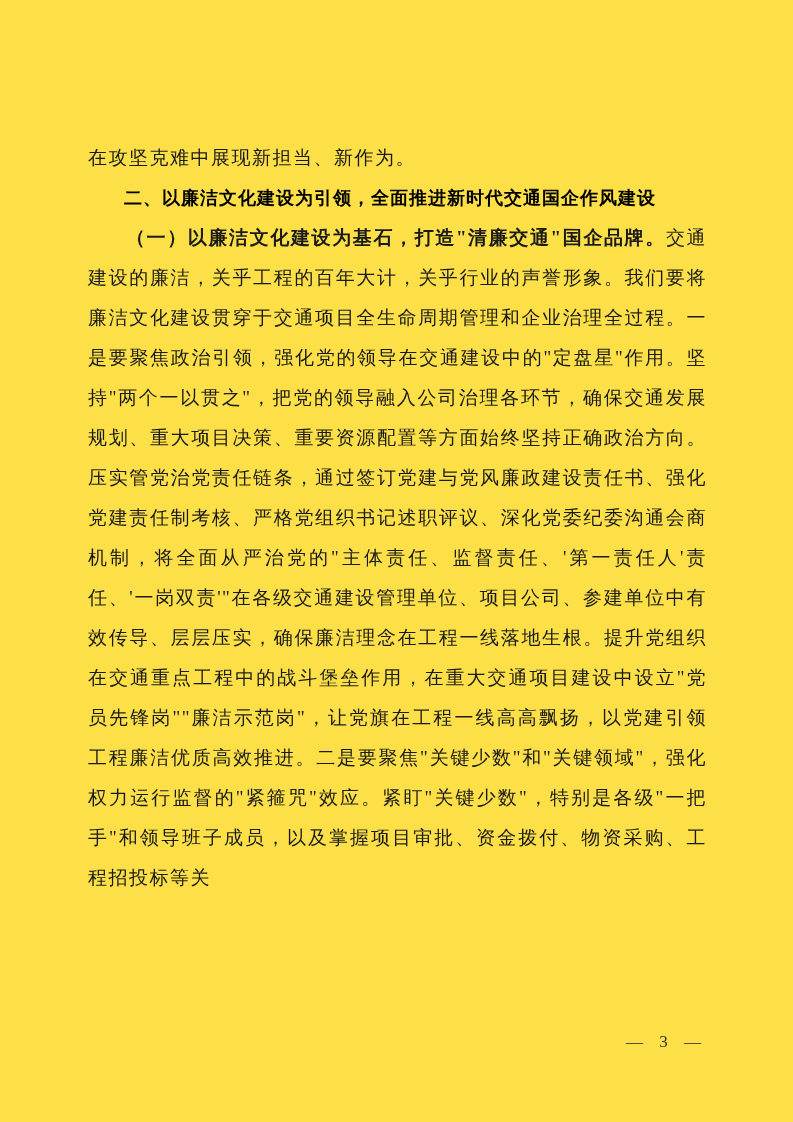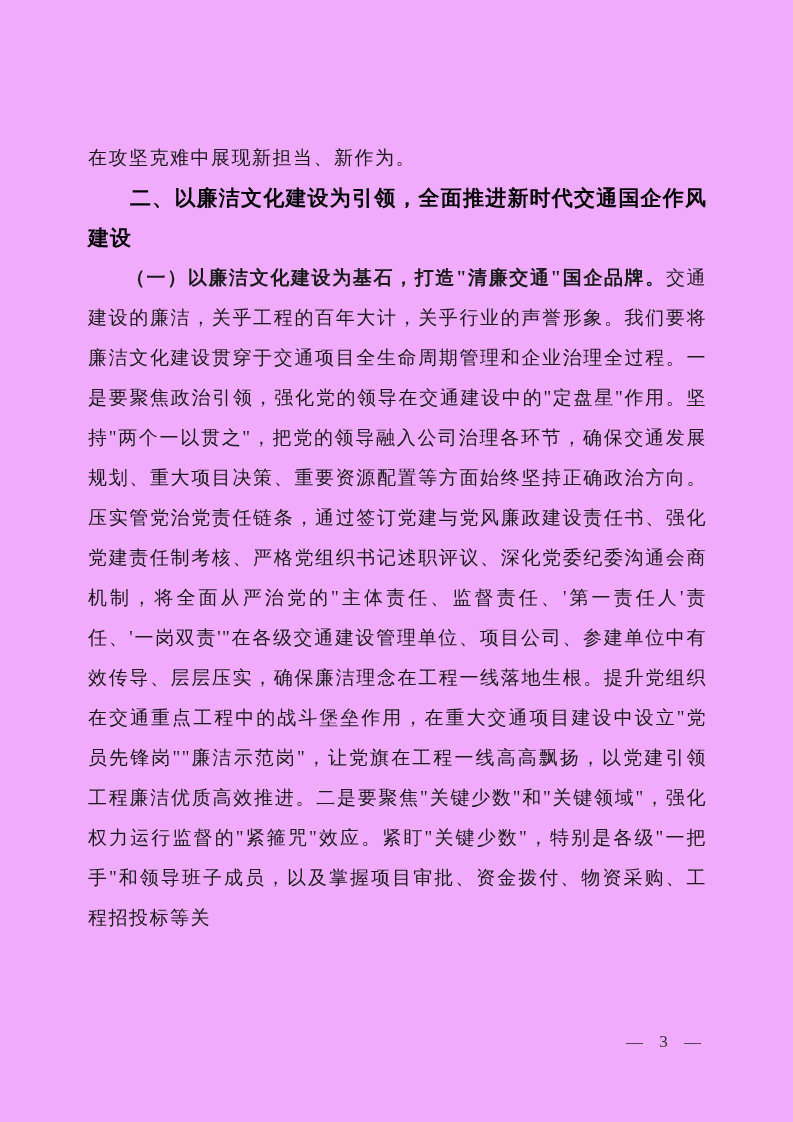--- a/index.html
+++ b/index.html
@@ -5,21 +5,21 @@
   html, body {
     margin: 0;
     padding: 0;
     background: #ffffff;
   }
   .page {
     position: relative;
     width: 793px;
     height: 1122px;
     margin: 0 auto;
-    background: #f0abfc;
+    background: #fde047;
     overflow: hidden;
     box-sizing: border-box;
     padding: 138px 86px 0 88px;
     font-family: "Liberation Serif", "DejaVu Serif", serif;
     color: #1a1a1a;
   }
   .bodytext {
     font-size: 19px;
     line-height: 40px;
     letter-spacing: 1.5px;
@@ -29,21 +29,21 @@
   }
   .continuation {
     text-indent: 0;
   }
   .para {
     text-indent: 2em;
   }
   .section-heading {
     font-family: "Liberation Sans", "DejaVu Sans", sans-serif;
     font-weight: 700;
-    font-size: 21px;
+    font-size: 18px;
     line-height: 40px;
     letter-spacing: 1px;
     color: #000000;
     text-align: justify;
     text-justify: inter-ideograph;
     text-indent: 2em;
     margin: 0;
   }
   .kai-lead {
     font-weight: 600;

